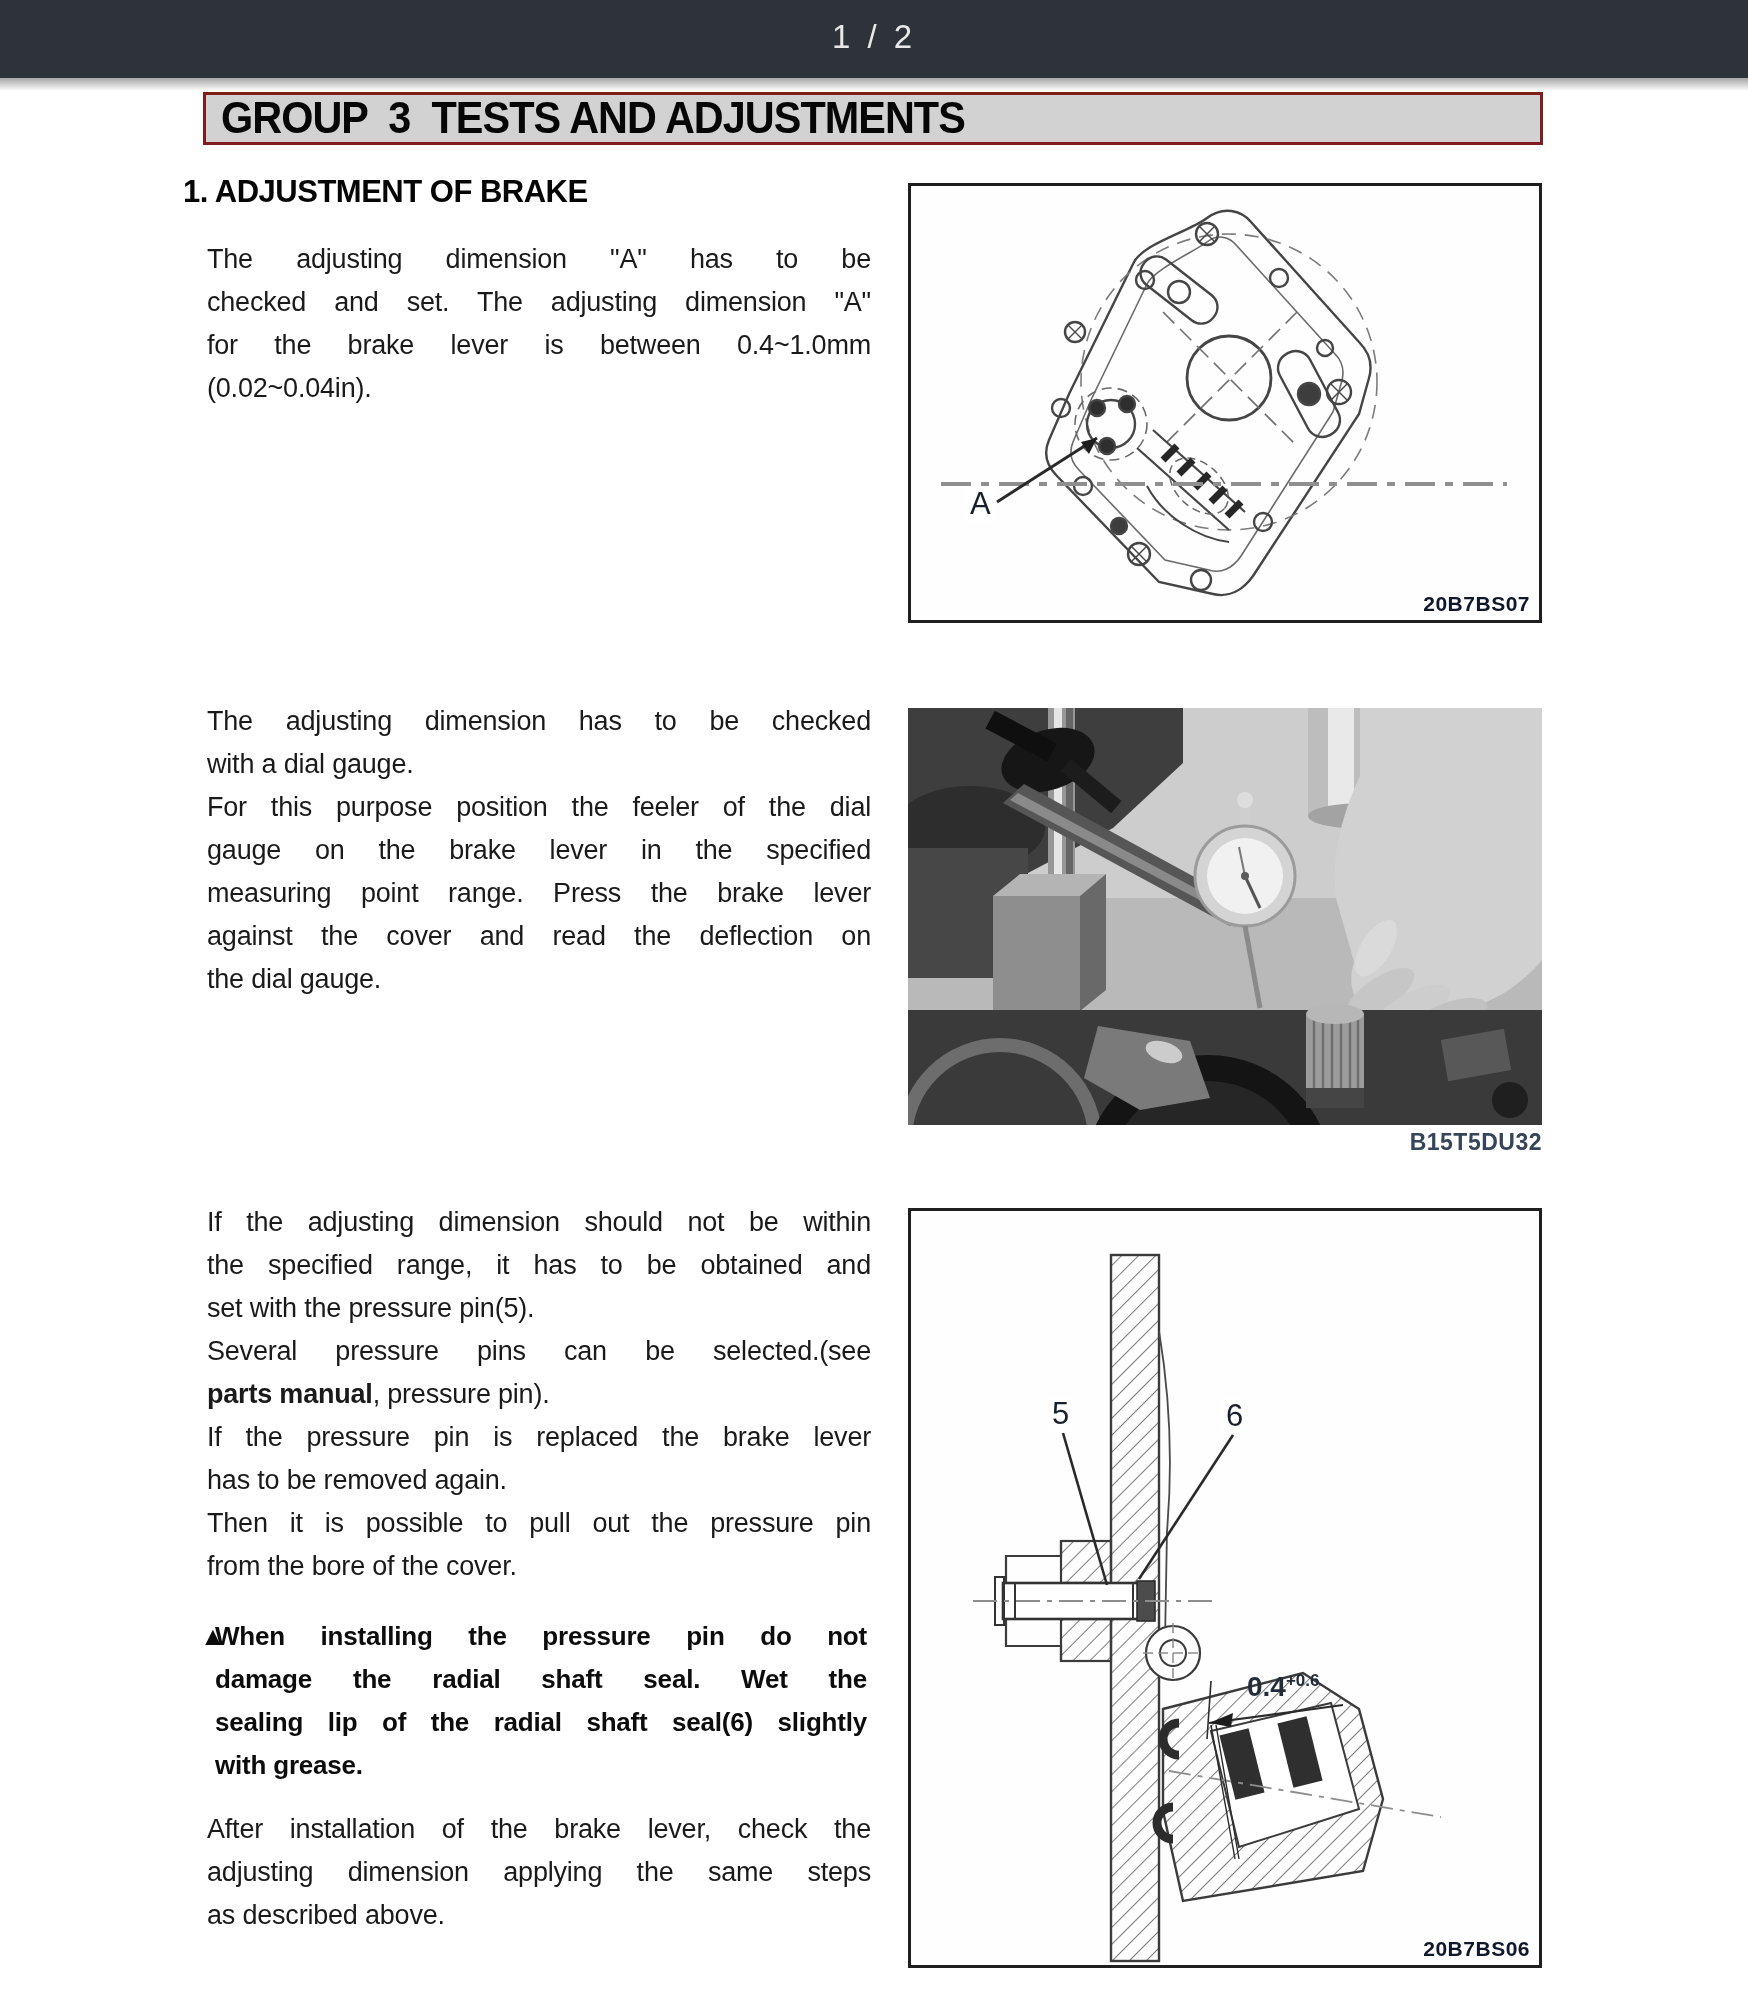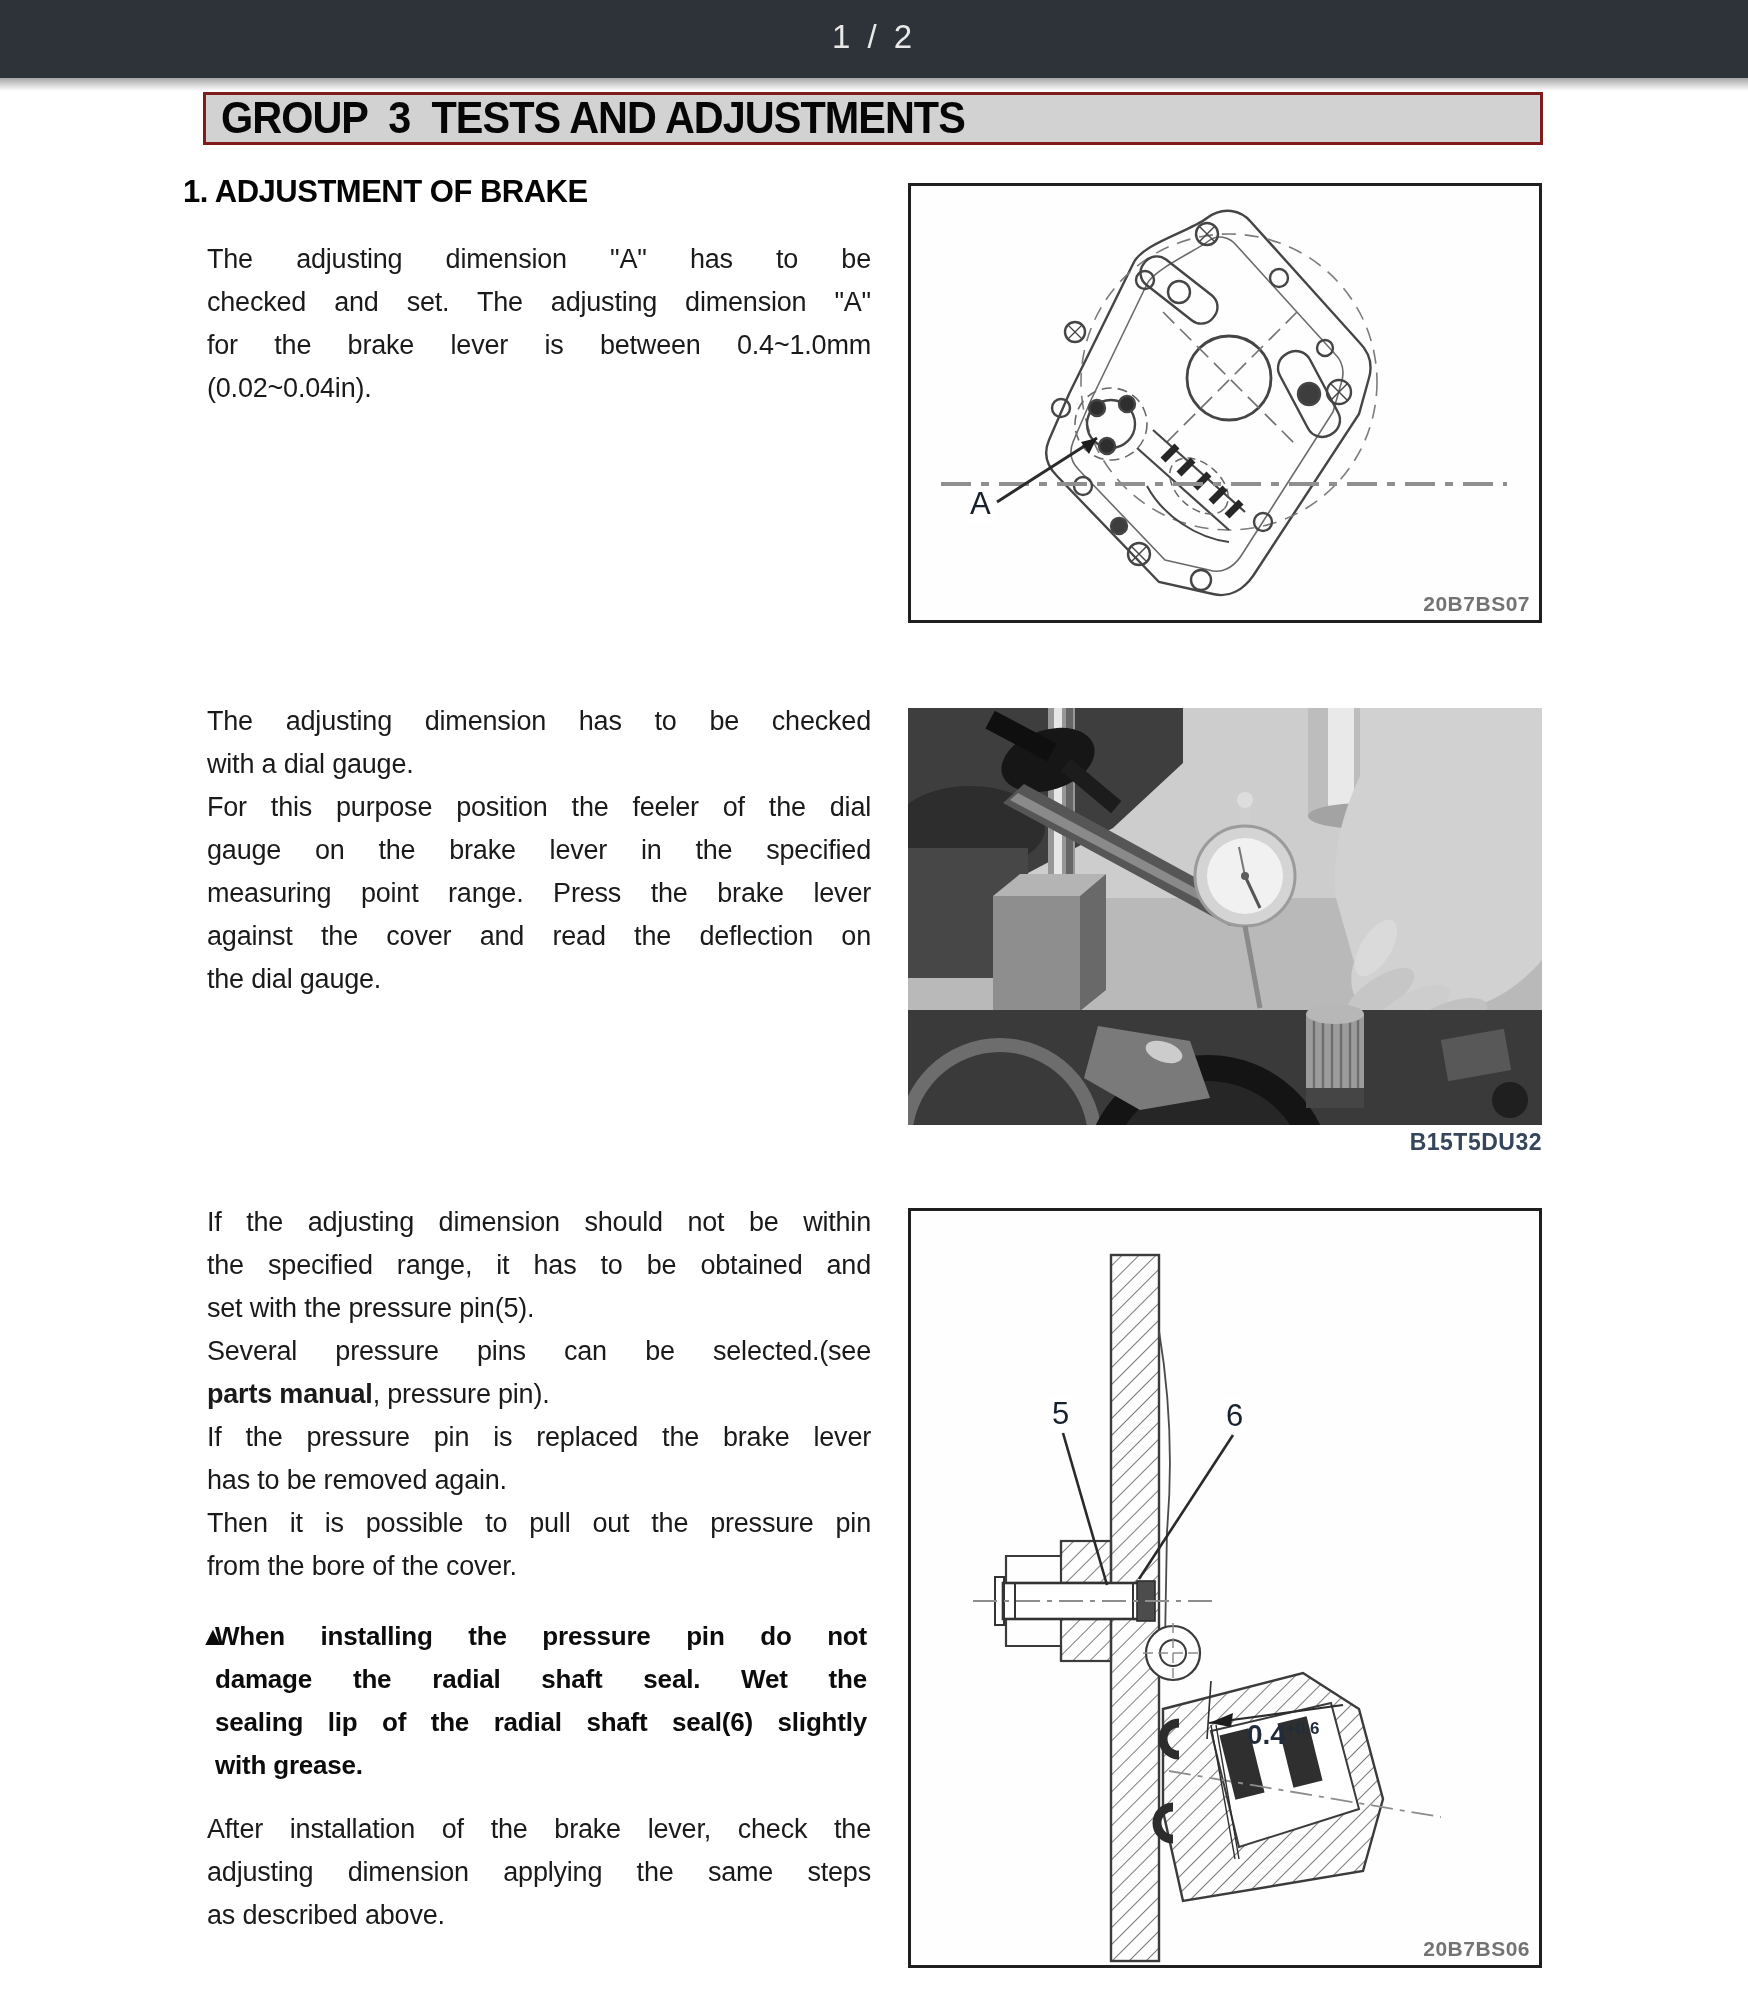--- a/index.html
+++ b/index.html
@@ -57,21 +57,21 @@
   
   .figbox {
     position:absolute; background:#fefefe; border:3px solid #1f1f1f;
   }
   .fig1 { left:908px; top:183px;  width:634px; height:440px; }
   .fig2 { left:908px; top:708px;  width:634px; height:417px; border:none; background:#3a3a3a; }
   .fig3 { left:908px; top:1208px; width:634px; height:760px; }
   .figbox svg, .fig2 svg { position:absolute; left:0; top:0; }
   .figcap {
     position:absolute; right:9px; bottom:4px;
-    font-size:21px; font-weight:700; color:#737373; letter-spacing:0.5px;
+    font-size:21px; font-weight:700; color:#0f172a; letter-spacing:0.5px;
   }
   .fig2cap {
     position:absolute; left:908px; top:1129px; width:634px; text-align:right;
     font-size:23px; font-weight:700; color:#36455a; letter-spacing:0.5px;
   }
   .drawlabel {
     position:absolute; font-size:31px; font-weight:400; color:#17202c;
     background:rgba(255,255,255,0.85); padding:0 3px;
   }
   .dim {
@@ -323,15 +323,15 @@
     <line x1="300" y1="470" x2="296" y2="528" stroke="#2c2c2c" stroke-width="1.6"></line>
     <line x1="300" y1="514" x2="324" y2="648" stroke="#2c2c2c" stroke-width="1.4"></line>
     <line x1="305" y1="514" x2="328" y2="648" stroke="#2c2c2c" stroke-width="1.4"></line>
   </svg>
   <span class="drawlabel" style="left:138px; top:185px;">5</span>
   <span class="drawlabel" style="left:312px; top:187px;">6</span>
   <svg width="628" height="754" viewBox="0 0 628 754" style="pointer-events:none">
     <line x1="152" y1="222" x2="196" y2="374" stroke="#2a2a2a" stroke-width="2.6"></line>
     <line x1="322" y1="224" x2="228" y2="368" stroke="#2a2a2a" stroke-width="2.6"></line>
   </svg>
-  <span class="dim" style="left:336px; top:460px;margin-top:48px;"><span>0.4</span><sup>+0.6</sup></span>
+  <span class="dim" style="left:336px; top:460px;"><span>0.4</span><sup>+0.6</sup></span>
   <span class="figcap">20B7BS06</span>
 </div>
 
 </body></html>

